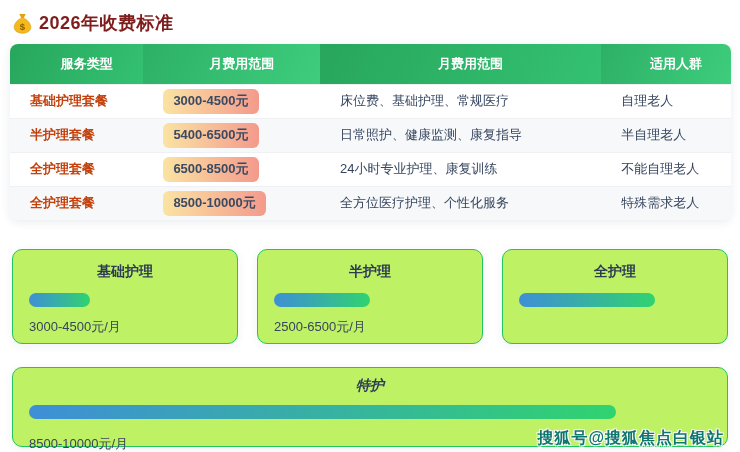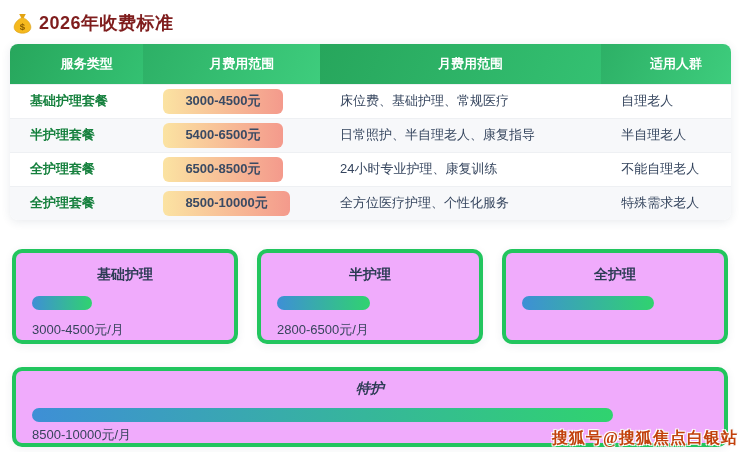--- a/index.html
+++ b/index.html
@@ -38,36 +38,36 @@
     height: 40px; text-align: center; padding-left: 20px;
     color: #ffffff; font-size: 13px; font-weight: bold;
   }
   thead th:nth-child(odd)  { background: linear-gradient(115deg, #27a65c 0%, #34c172 100%); }
   thead th:nth-child(even) { background: linear-gradient(115deg, #2db066 0%, #3ecd7d 100%); }
   tbody td {
     height: 34px; padding-left: 20px; font-size: 13px; color: #35455e;
     border-top: 1px solid #eef0f3;
   }
   tbody tr:nth-child(even) { background: #f7f8fa; }
-  tbody td.svc { font-weight: bold; color: #15803d; }
+  tbody td.svc { font-weight: bold; color: #c2410c; }
   .fee-pill {
     display: inline-block;
-    padding: 3px 22px 4px;
+    padding: 3px 10px 4px;
     border-radius: 6px;
     background: linear-gradient(90deg, #fbe3a2 0%, #f49a8c 100%);
     font-weight: bold; font-size: 13px; color: #3a4a63;
   }
 
   
   .cards-grid {
     display: grid; grid-template-columns: 1fr 1fr 1fr; gap: 19px;
     margin: 29px 12px 0 12px;
   }
   .care-card {
-    background: #f0abfc; border: 4px solid #22c55e; border-radius: 10px;
+    background: #bef264; border: 1px solid #22c55e; border-radius: 10px;
     box-shadow: 0 2px 10px rgba(40,60,90,.07);
     padding: 13px 16px 14px;
     height: 95px;
   }
   .card-title {
     text-align: center; font-size: 14px; font-weight: bold; color: #2d3c55;
     margin-bottom: 12px;
   }
   .bar-track { width: 100%; }
   .bar-fill {
@@ -76,28 +76,27 @@
   }
   .card-price {
     text-align: left; font-size: 13px; color: #37445c; margin-top: 11px;
   }
   .wide-card {
     margin: 23px 12px 0 12px;
     height: 80px;
     padding: 9px 16px 10px;
   }
   .wide-card .card-title { margin-bottom: 10px; font-style: italic; }
-  .wide-card .card-price { margin-top: 4px; }
+  .wide-card .card-price { margin-top: 16px; }
 
   
   .watermark {
-    position: absolute; right: 2px; bottom: 3px;
-    font-size: 16px; font-weight: bold; color: #c2410c; letter-spacing: 1px;
+    position: absolute; right: 16px; bottom: 3px;
+    font-size: 16px; font-weight: bold; color: #0f766e; letter-spacing: 1px;
     text-shadow: 1px 1px 0 #ffffff, -1px -1px 0 #ffffff, 1px -1px 0 #f2f2f2, -1px 1px 0 #f2f2f2;
-    font-family: Liberation Serif, serif;
   }
 </style>
 </head>
 <body>
 
 <div class="page">
 
   <div class="page-header">
     <svg class="bag" viewBox="0 0 20 22" aria-hidden="true">
       <path d="M6.5 1 h7 l-2.3 4.2 h-2.4 z" fill="#e2a312"></path>
@@ -126,21 +125,21 @@
       <tbody>
         <tr>
           <td class="svc">基础护理套餐</td>
           <td><span class="fee-pill">3000-4500元</span></td>
           <td>床位费、基础护理、常规医疗</td>
           <td>自理老人</td>
         </tr>
         <tr>
           <td class="svc">半护理套餐</td>
           <td><span class="fee-pill">5400-6500元</span></td>
-          <td>日常照护、半自理老人、康复指导</td>
+          <td>日常照护、健康监测、康复指导</td>
           <td>半自理老人</td>
         </tr>
         <tr>
           <td class="svc">全护理套餐</td>
           <td><span class="fee-pill">6500-8500元</span></td>
           <td>24小时专业护理、康复训练</td>
           <td>不能自理老人</td>
         </tr>
         <tr>
           <td class="svc">全护理套餐</td>
@@ -158,21 +157,21 @@
       <div class="bar-track">
         <div class="bar-fill" style="width: 32%;"></div>
       </div>
       <div class="card-price">3000-4500元/月</div>
     </div>
     <div class="care-card">
       <div class="card-title">半护理</div>
       <div class="bar-track">
         <div class="bar-fill" style="width: 50%;"></div>
       </div>
-      <div class="card-price">2800-6500元/月</div>
+      <div class="card-price">2500-6500元/月</div>
     </div>
     <div class="care-card">
       <div class="card-title">全护理</div>
       <div class="bar-track">
         <div class="bar-fill" style="width: 71%;"></div>
       </div>
     </div>
   </div>
 
   <div class="care-card wide-card">

